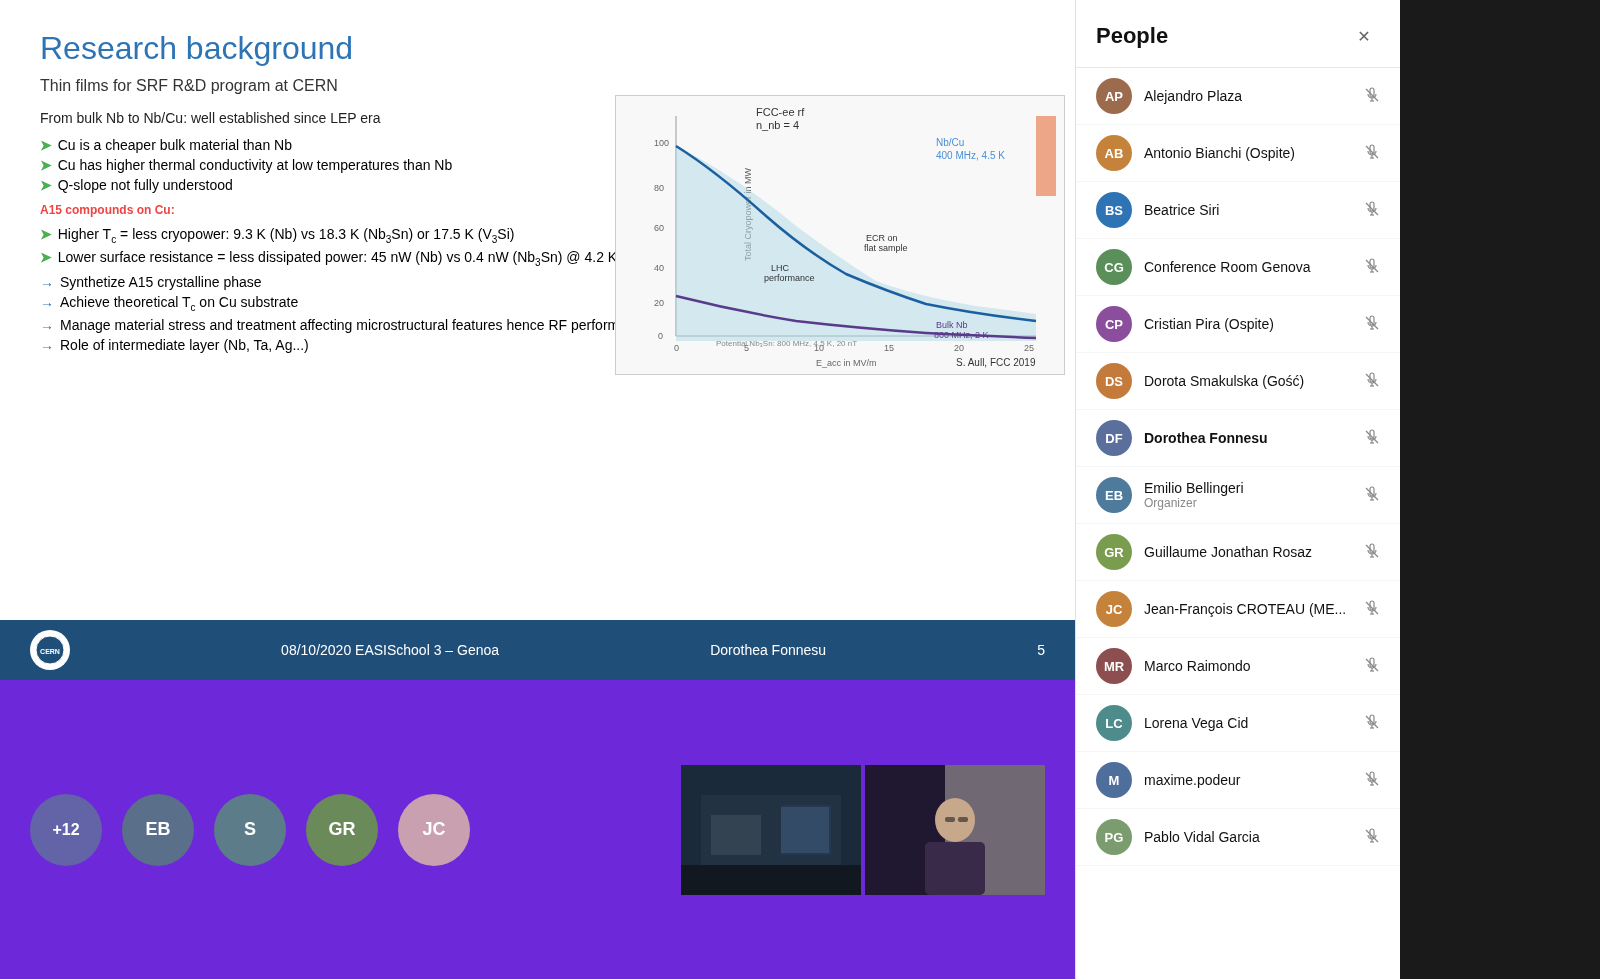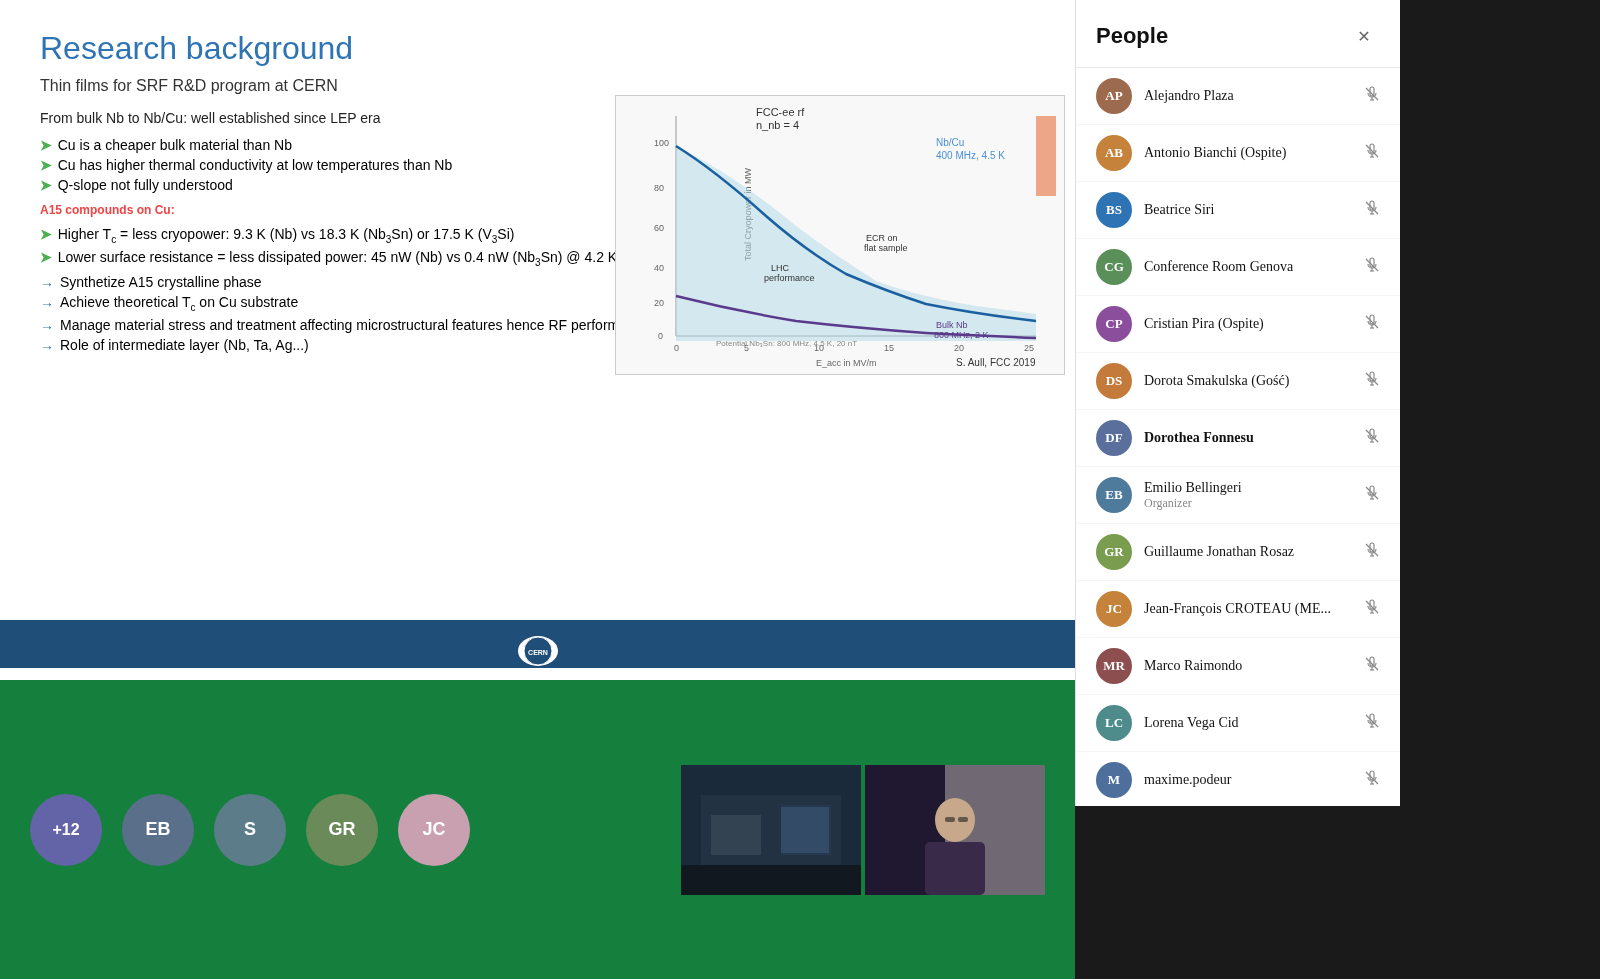--- a/index.html
+++ b/index.html
@@ -81,47 +81,46 @@
       width: 450px;
       height: 280px;
       background: #f9f9f9;
       border: 1px solid #ccc;
       overflow: hidden;
     }
 
     
     .slide-footer {
       background: #1f4e79;
-      height: 48px;
+      height: 60px;
       display: flex;
       align-items: center;
       justify-content: space-between;
       padding: 16px 30px;
       color: white;
       font-size: 14px;
-      flex-direction: column;
     }
 
     .footer-logo {
       width: 40px;
       height: 40px;
       background: #fff;
       border-radius: 50%;
       display: flex;
       align-items: center;
       justify-content: center;
       font-size: 8px;
       color: #1f4e79;
       font-weight: bold;
     }
 
     
     .bottom-bar {
       flex: 1;
-      background: #15803d;
+      background: #6d28d9;
       display: flex;
       align-items: center;
       padding: 17px 30px;
       gap: 20px;
       position: relative;
     }
 
     .participant-bubble {
       width: 72px;
       height: 72px;
@@ -183,21 +182,21 @@
       height: 100%;
       background: linear-gradient(180deg, #302040 0%, #201830 100%);
       display: flex;
       align-items: flex-end;
       justify-content: center;
     }
 
     
     .people-panel {
       width: 325px;
-      height: 806px;
+      height: 979px;
       background: #fff;
       display: flex;
       flex-direction: column;
       border-left: 1px solid #e0e0e0;
     }
 
     .people-header {
       display: flex;
       align-items: center;
       justify-content: space-between;
@@ -230,21 +229,20 @@
 
     .people-list::-webkit-scrollbar { width: 6px; }
     .people-list::-webkit-scrollbar-thumb { background: #ccc; border-radius: 3px; }
 
     .person-item {
       display: flex;
       align-items: center;
       padding: 10px 20px;
       gap: 12px;
       border-bottom: 1px solid #f5f5f5;
-      font-family: Liberation Serif, serif;
     }
 
     .person-avatar {
       width: 36px;
       height: 36px;
       border-radius: 50%;
       display: flex;
       align-items: center;
       justify-content: center;
       font-size: 13px;

